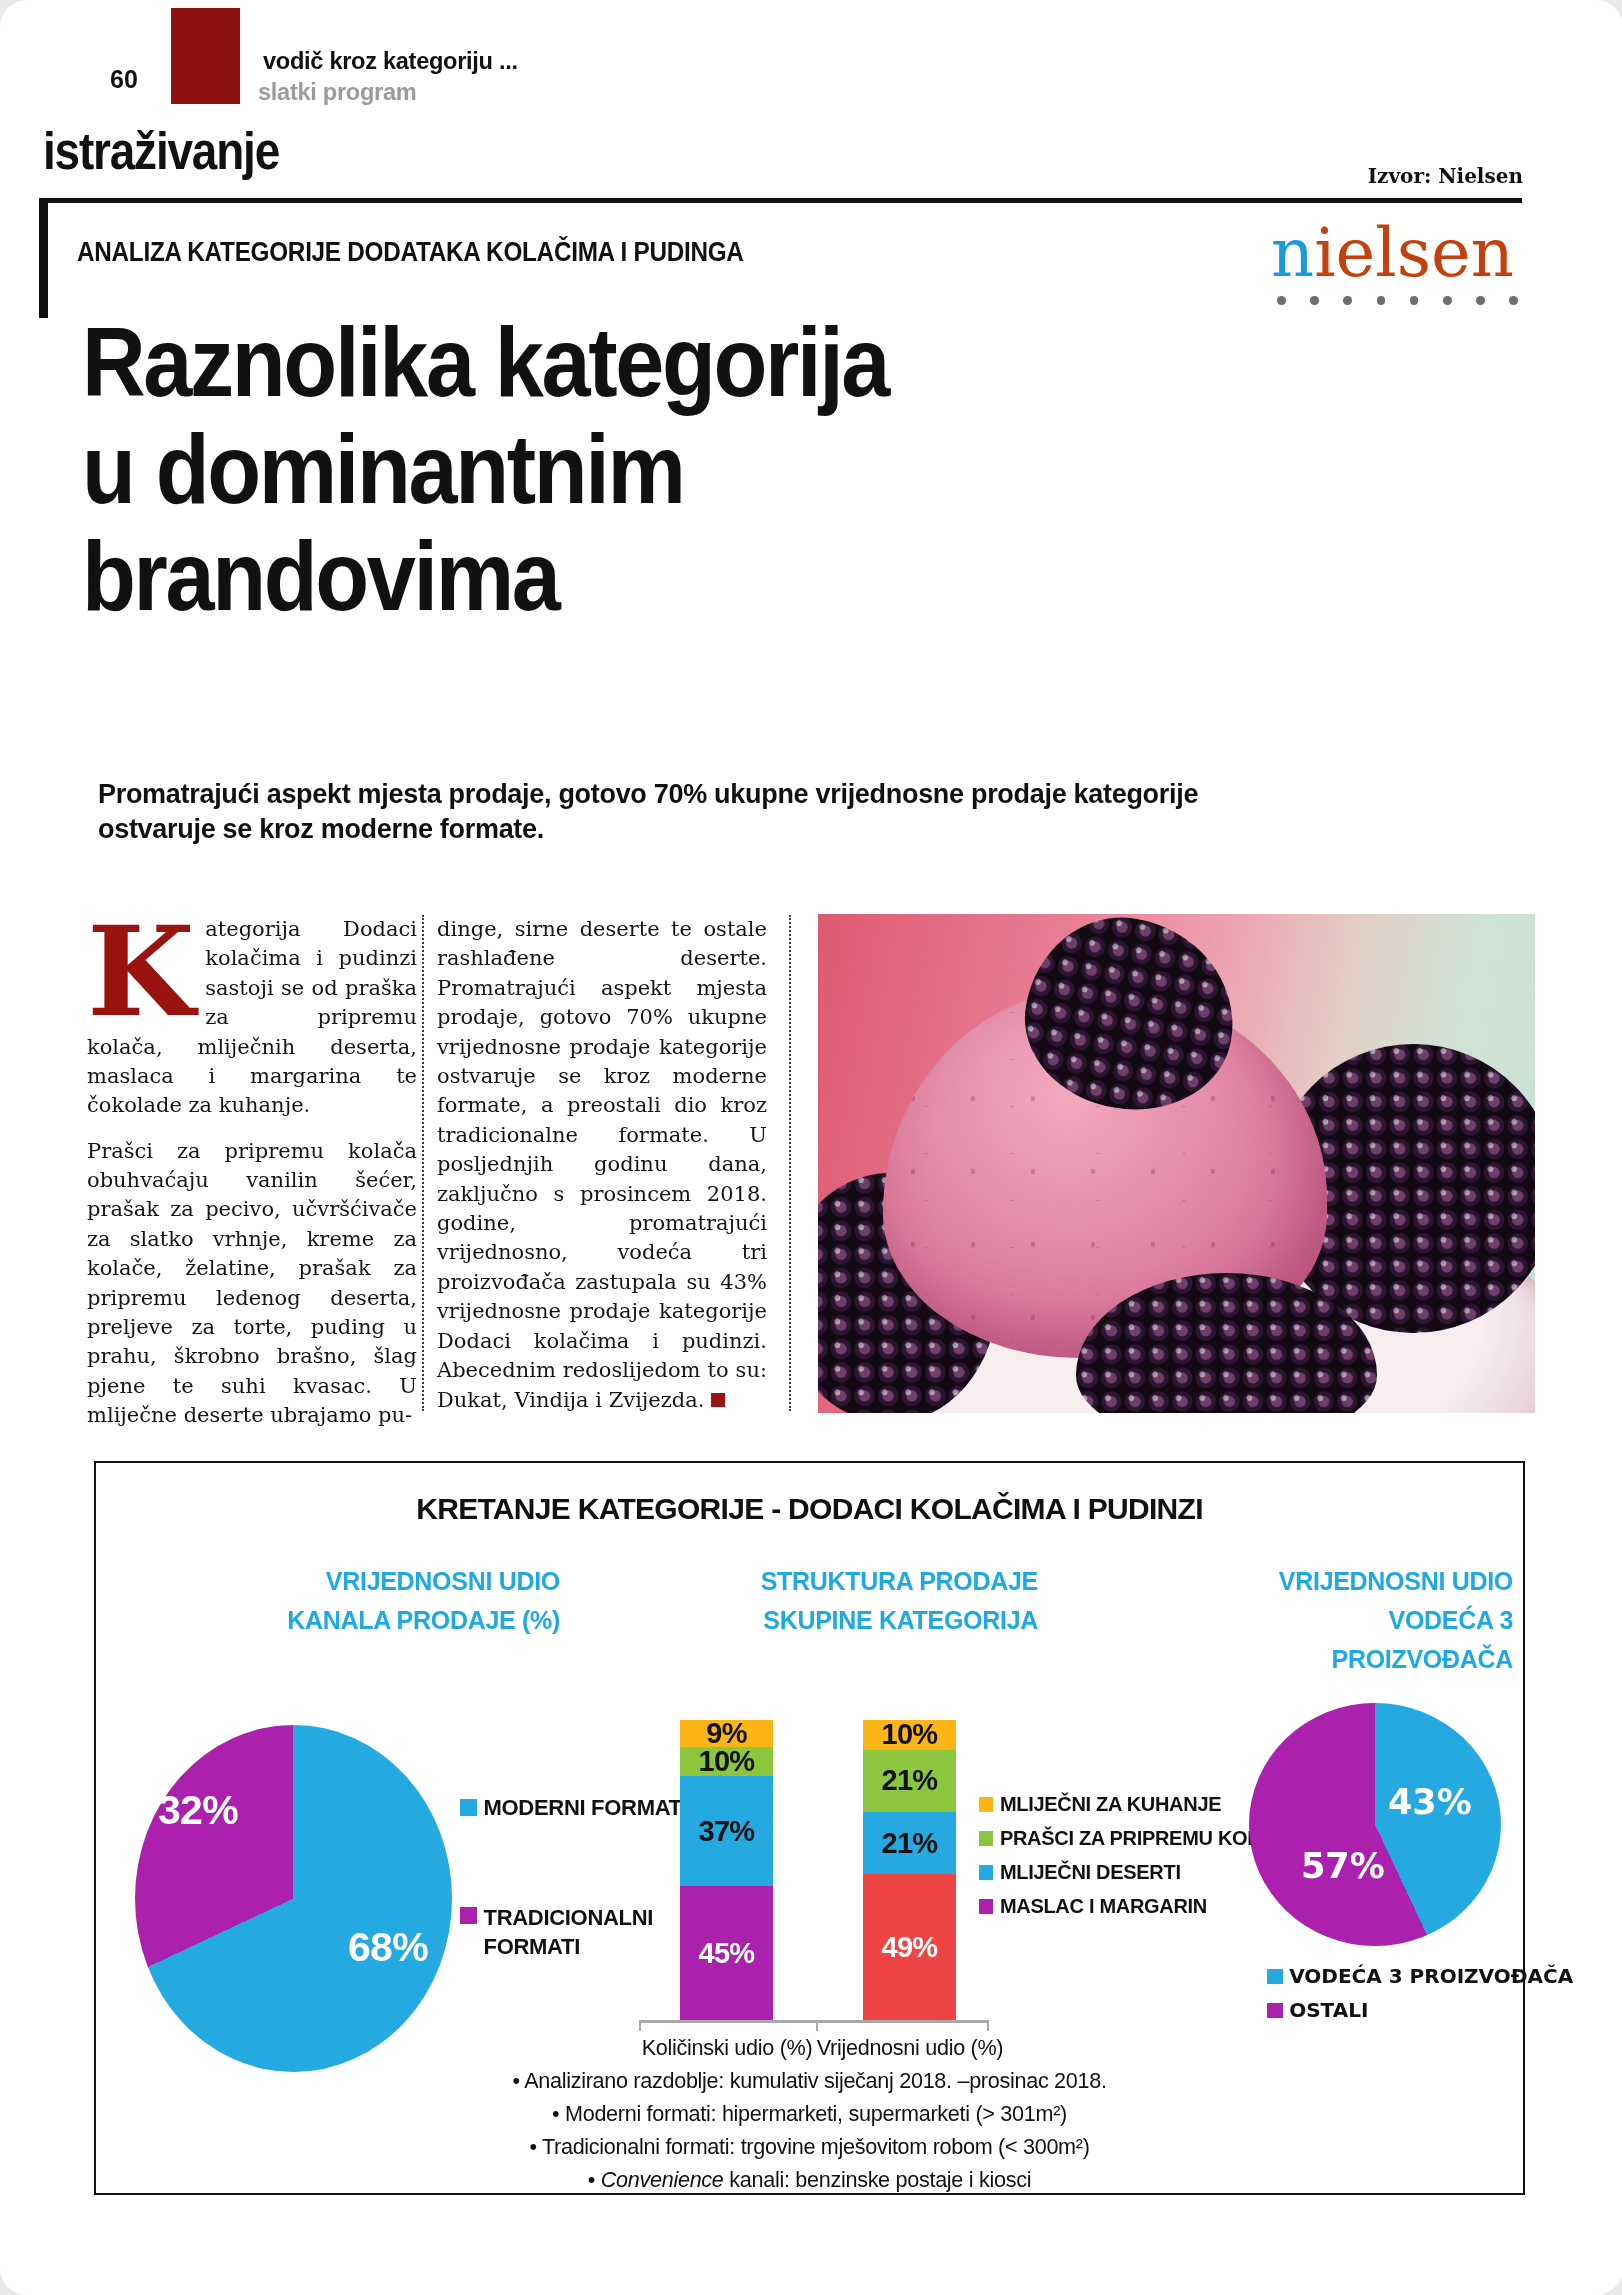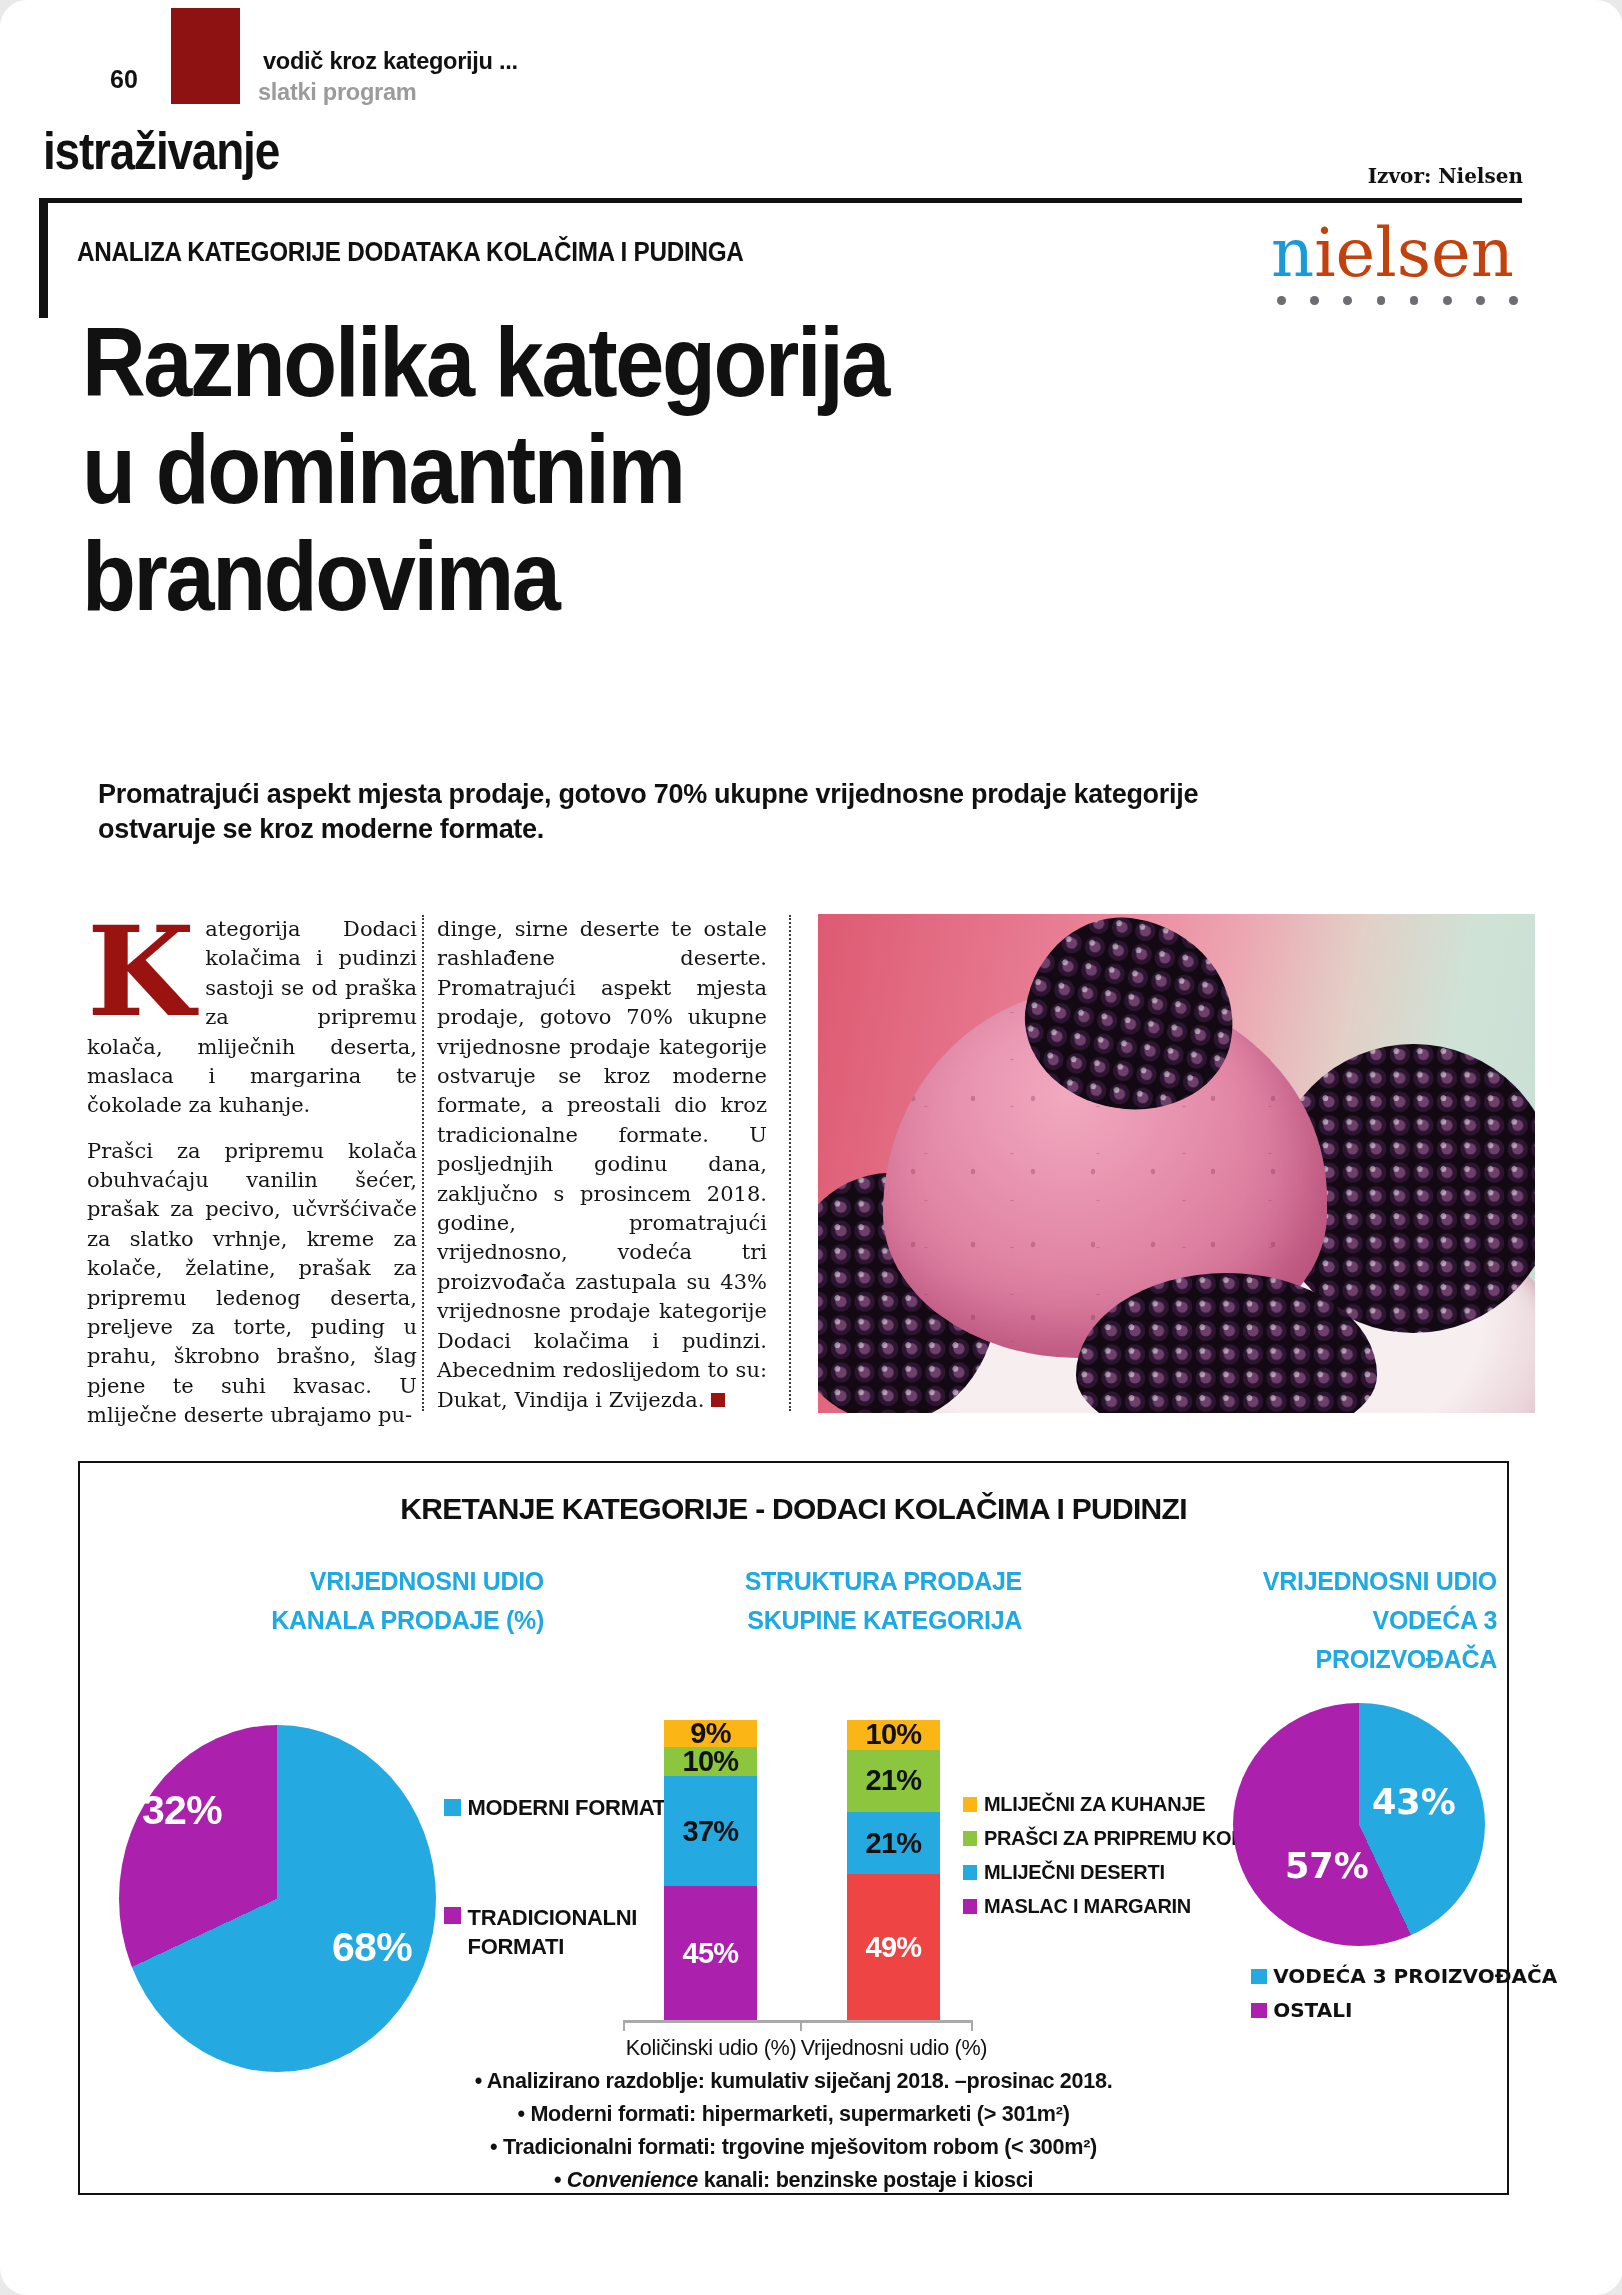--- a/index.html
+++ b/index.html
@@ -50,21 +50,21 @@
         background-image:
           radial-gradient(circle at 35% 30%,rgba(255,255,255,.5) 0 2.6px,transparent 3.3px),
           radial-gradient(circle at 50% 45%,#6e3f6a 0 5.2px,#2c1530 5.9px 9.8px,#120913 10.5px);
         background-size:23.6px 23.6px;}
   .b-top{left:29%;top:1%;width:29%;height:38%;z-index:4;transform:rotate(9deg);
          border-radius:45% 55% 50% 50%/55% 55% 45% 45%;}
   .b-right{right:-3%;top:26%;width:40%;height:58%;z-index:2;}
   .b-left{left:-5%;top:52%;width:30%;height:50%;z-index:2;}
   .b-front{left:36%;top:72%;width:42%;height:34%;z-index:4;border-radius:50% 50% 45% 45%/60% 60% 40% 40%;}
   
-  .panel{left:78px;top:1461px;width:1431px;height:734px;border:2.6px solid #111;box-sizing:border-box;}
+  .panel{left:94px;top:1461px;width:1431px;height:734px;border:2.6px solid #111;box-sizing:border-box;}
   .panel-title{left:0;right:0;top:29.4px;text-align:center;font-size:30px;font-weight:800;letter-spacing:-0.7px;}
   .chart-h{font-size:25px;line-height:39px;font-weight:800;text-align:right;letter-spacing:-0.3px;}
   .hL{left:98px;width:366px;top:99px;}
   .hM{left:576px;width:366px;top:99px;}
   .hR{left:1083px;width:334px;top:99px;}
   .pie{border-radius:50%;}
   .pieL{left:39px;top:262px;width:317px;height:347px;}
   .pieR{left:1153px;top:240px;width:252px;height:243px;}
   .pie-lbl{color:#fff;font-weight:800;letter-spacing:-0.7px;font-size:41px;}
   .pie-lbl-wide{color:#fff;font-weight:700;font-size:35px;font-family:"DejaVu Sans",sans-serif;}
@@ -88,21 +88,21 @@
   .legM .leg-item{position:absolute;left:0;width:366px;}
   .legM .leg-sq{width:14.4px;height:14.4px;}
   .legM .leg-txt{font-size:20px;}
   .m1{top:327px;} .m2{top:361px;} .m3{top:395px;} .m4{top:429px;}
   .legR{left:1171px;}
   .legR .leg-item{position:absolute;left:0;width:366px;}
   .legR .leg-sq{width:15.7px;height:15.7px;}
   .legR .leg-txt{font-size:20px;font-weight:600;letter-spacing:0;font-family:"DejaVu Sans",sans-serif;}
   .r1{top:499px;} .r2{top:533px;}
   .footnotes{left:0;right:0;top:601px;text-align:center;font-size:21.6px;line-height:33px;
-             font-weight:700;letter-spacing:-0.3px;}
+             font-weight:400;letter-spacing:-0.3px;}
   .cyan{color:#1fa9e2;}
 </style>
 </head>
 <body>
 
 <div class="page">
 
   <div class="abs page-num">60</div>
   <div class="abs red-rect" style="background: rgb(142, 18, 18);"></div>
   <div class="abs kicker1">vodič kroz kategoriju ...</div>

